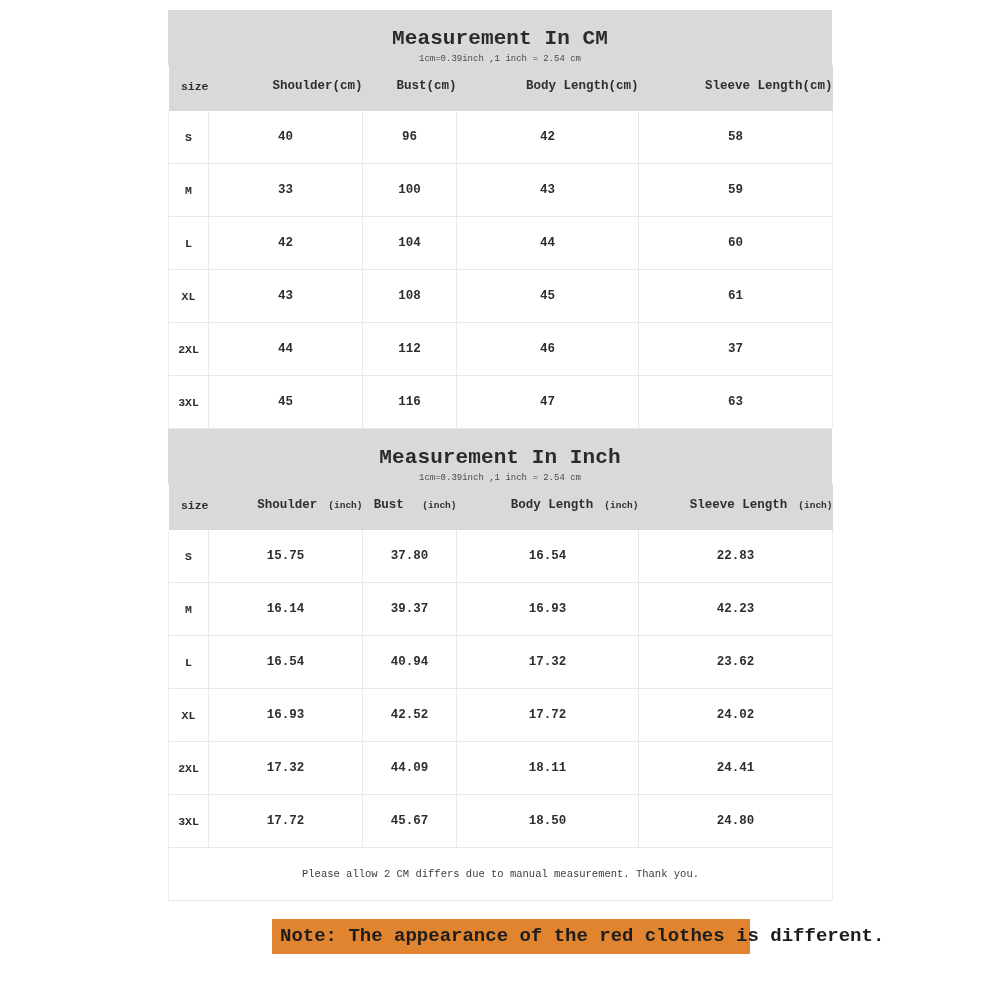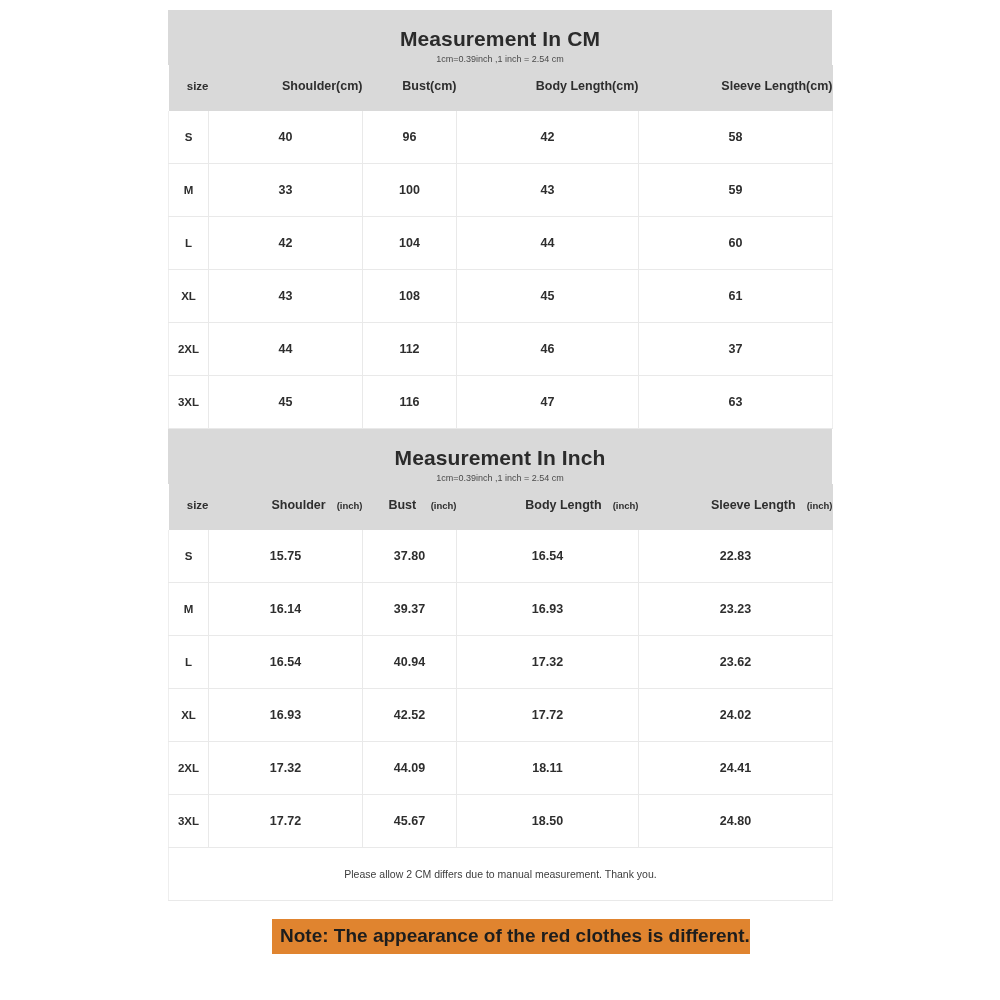--- a/index.html
+++ b/index.html
@@ -11,20 +11,21 @@
     font-family: "Liberation Sans", "DejaVu Sans", sans-serif;
     -webkit-font-smoothing: antialiased;
   }
 
   #page {
     position: relative;
     width: 1000px;
     height: 1000px;
     background: #ffffff;
     overflow: hidden;
+    font-family: Liberation Mono, monospace;
   }
 
   .sheet {
     position: absolute;
     left: 168px;
     top: 10px;
     width: 664px;
   }
 
   
@@ -239,21 +240,21 @@
             <td>15.75</td>
             <td>37.80</td>
             <td>16.54</td>
             <td>22.83</td>
           </tr>
           <tr>
             <td class="size-td">M</td>
             <td>16.14</td>
             <td>39.37</td>
             <td>16.93</td>
-            <td>23.23</td>
+            <td>42.23</td>
           </tr>
           <tr>
             <td class="size-td">L</td>
             <td>16.54</td>
             <td>40.94</td>
             <td>17.32</td>
             <td>23.62</td>
           </tr>
           <tr>
             <td class="size-td">XL</td>

